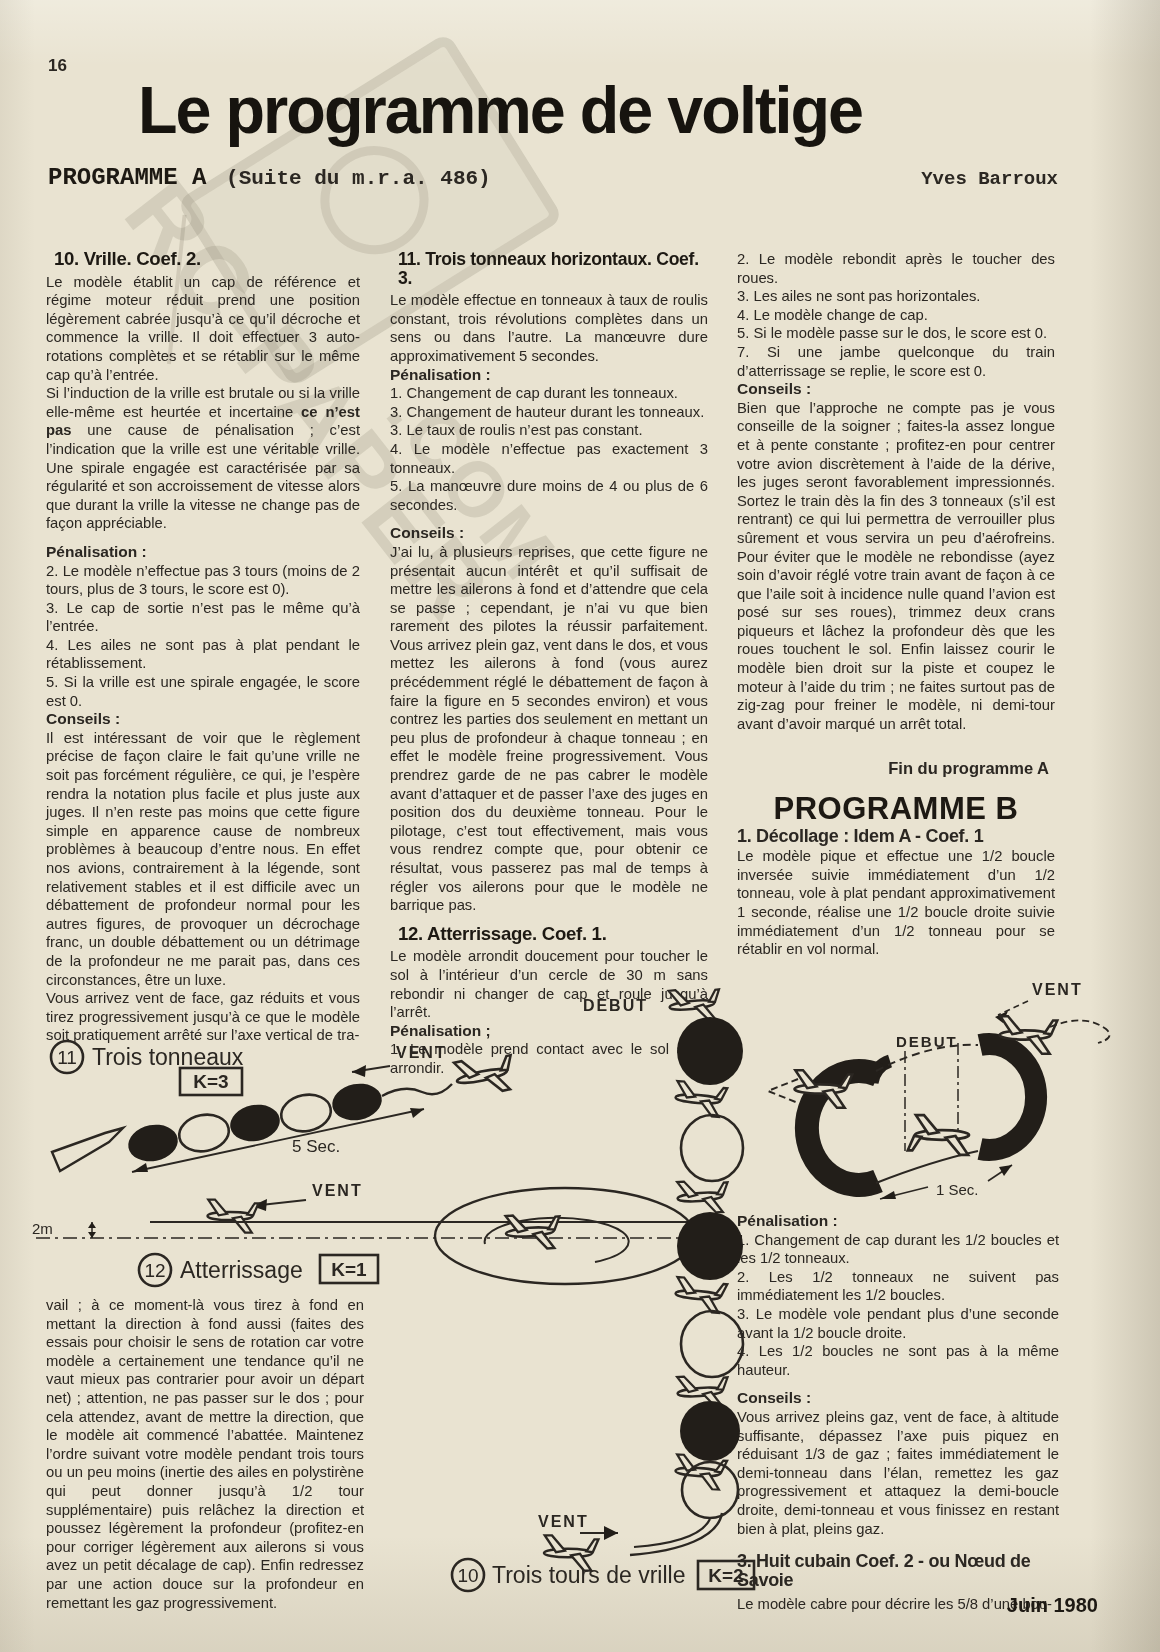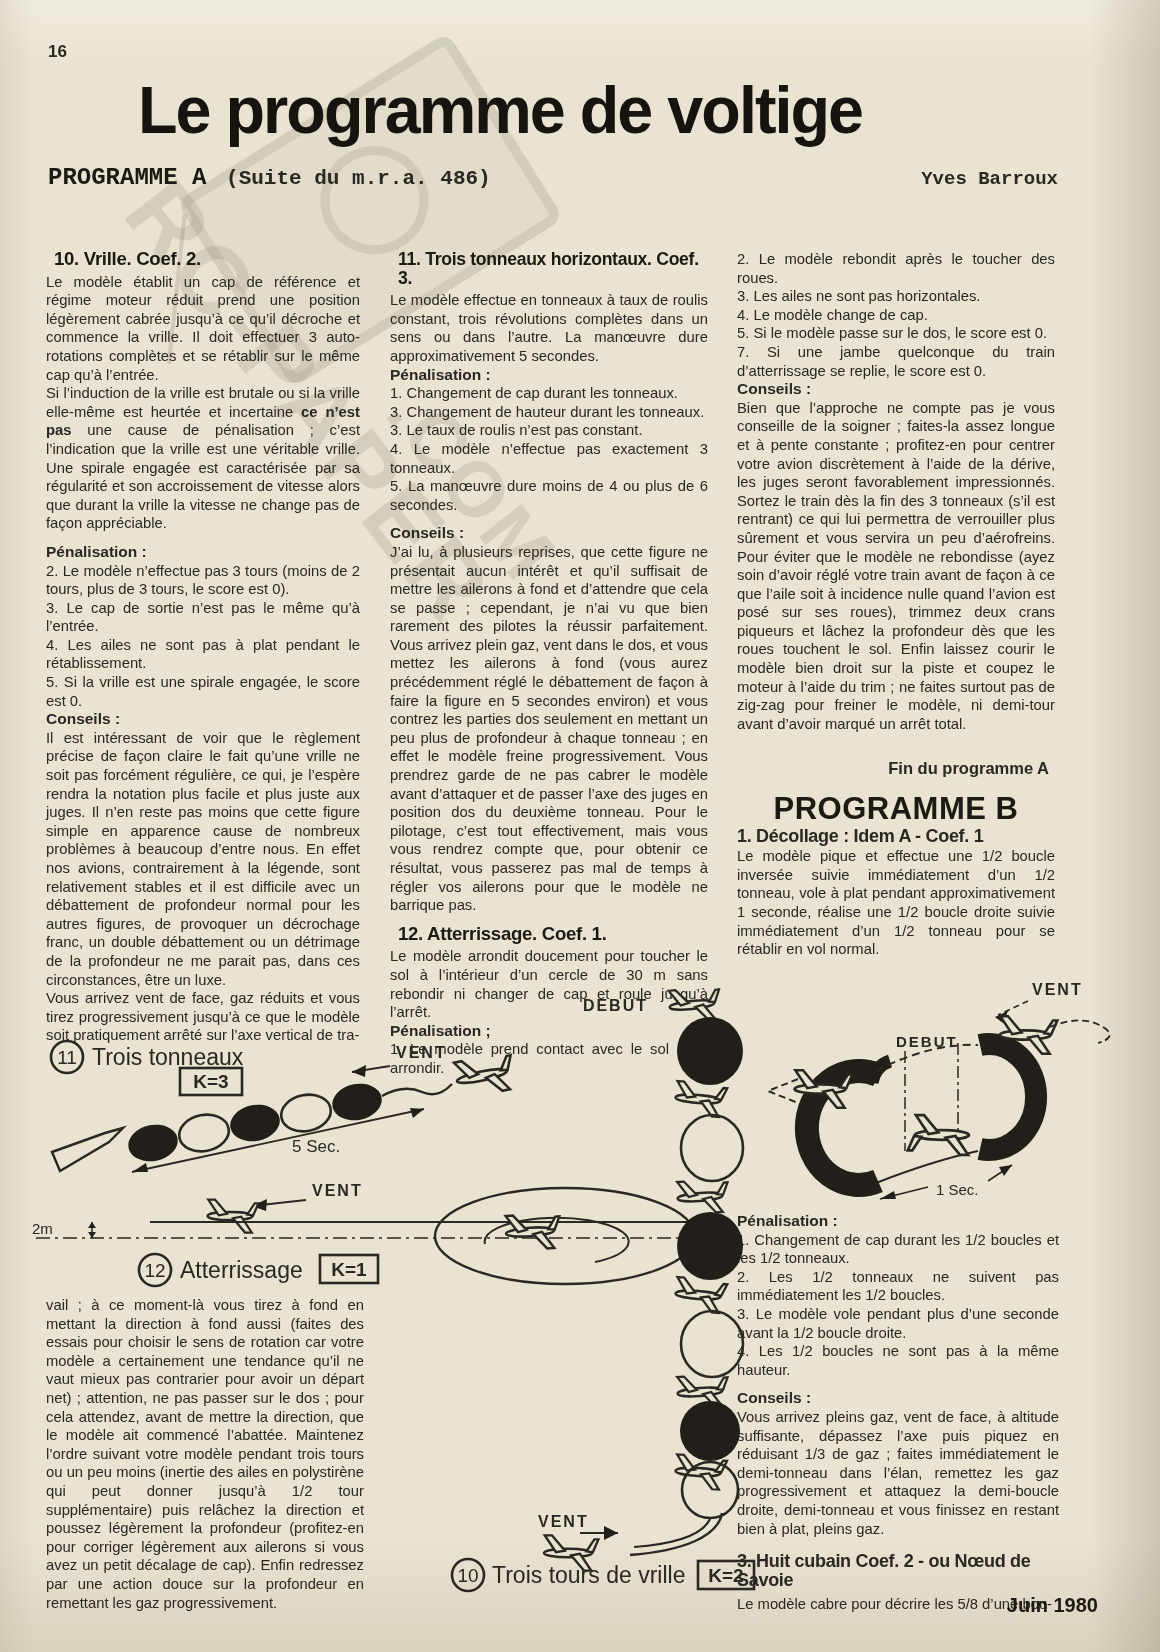--- a/index.html
+++ b/index.html
@@ -5,21 +5,21 @@
   html,body{margin:0;padding:0;background:#cfc9b6;}
   .page{
     position:relative;width:1160px;height:1652px;margin:0 auto;overflow:hidden;
     background:
       linear-gradient(90deg, rgba(120,110,90,0.10) 0%, rgba(0,0,0,0) 3%, rgba(0,0,0,0) 94%, rgba(90,80,60,0.20) 100%),
       linear-gradient(180deg, rgba(255,255,250,0.30) 0%, rgba(0,0,0,0) 4%, rgba(0,0,0,0) 93%, rgba(120,110,85,0.14) 100%),
       #e9e3d1;
     color:#2b2722;
     font-family:"Liberation Sans", sans-serif;
   }
-  .page-num{position:absolute;left:48px;top:42px;font-size:17px;font-weight:bold;}
+  .page-num{position:absolute;left:48px;top:56px;font-size:17px;font-weight:bold;}
   .main-title{
     position:absolute;left:138px;top:72px;width:890px;
     font-size:66px;font-weight:bold;letter-spacing:-2px;color:#17140f;
     transform:scaleX(0.98);transform-origin:left top;white-space:nowrap;
   }
   .kicker-row{position:absolute;left:48px;top:164px;width:1010px;font-family:Liberation Mono, monospace;}
   .kicker{font-size:24px;font-weight:bold;color:#1d1913;display:inline;}
   .kicker-suffix{font-size:21px;font-weight:bold;display:inline;margin-left:10px;}
   .author{position:absolute;right:0;top:4px;font-size:19px;font-weight:bold;}
   

